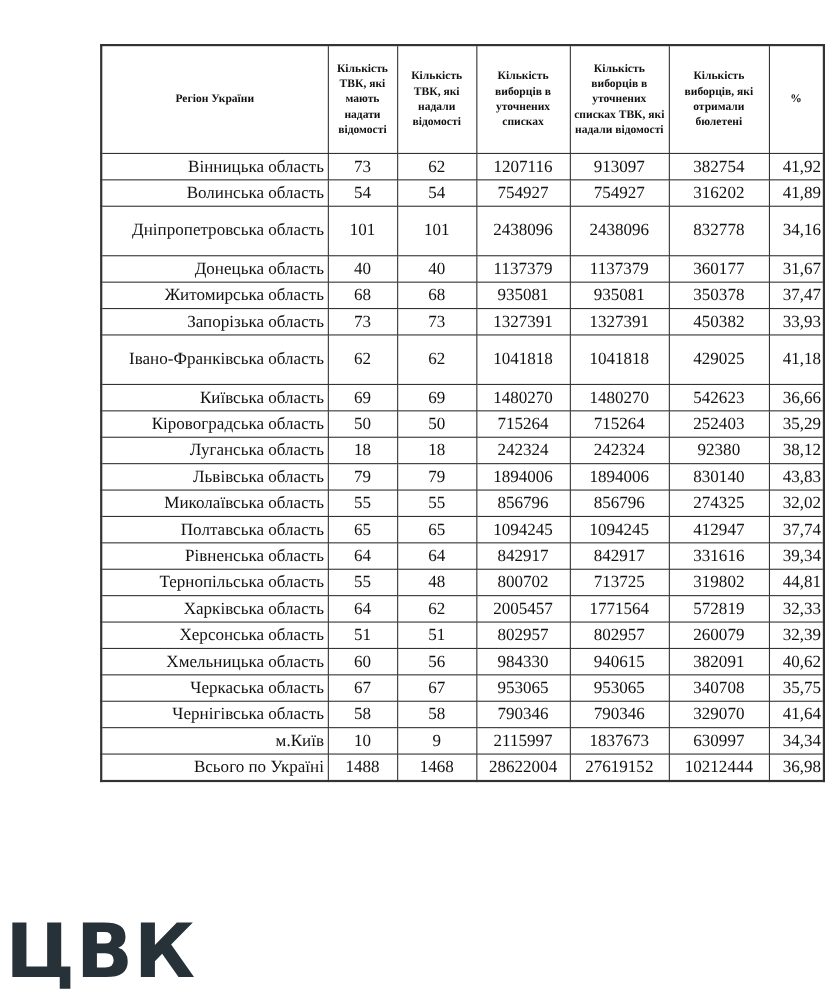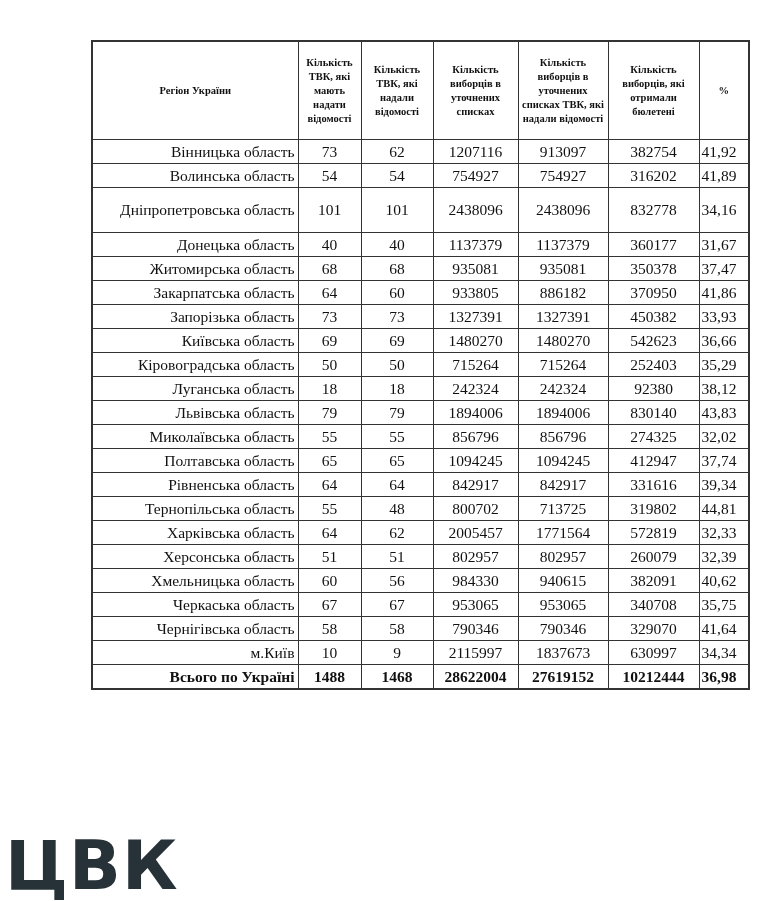--- a/index.html
+++ b/index.html
@@ -3,24 +3,24 @@
 <meta charset="utf-8">
 <style>
   html, body { margin:0; padding:0; background:#ffffff; }
   body { width:757px; height:901px; position:relative; overflow:hidden; font-family:"Liberation Serif", "DejaVu Serif", serif; color:#111; }
   .table-wrap { position:absolute; left:91px; top:40px; width:657px; }
   table { border-collapse:collapse; width:657px; table-layout:fixed; border:2px solid #333; }
   th, td { border:1px solid #333; padding:0 3px; }
   th { font-size:10.5px; font-weight:bold; line-height:14px; text-align:center; height:97px; vertical-align:middle; }
   td { font-size:15.5px; height:23px; line-height:18px; vertical-align:middle; }
   td.num { text-align:center; }
-  td.pct { text-align:left; padding-left:2px; }
+  td.pct { text-align:left; padding-left:12px; }
   td.region { text-align:right; }
   tr.tall td { height:44px; }
-  tr.total td { font-weight:bold; }
+  tr.total td { font-weight:normal; }
   .logo { position:absolute; left:5px; top:840px; font-family:"DejaVu Sans", "Liberation Sans", sans-serif; font-weight:bold; font-size:68px; color:#263238; letter-spacing:1px; line-height:52px; }
 </style>
 </head>
 <body>
 
 <div class="table-wrap">
   <table>
     <colgroup>
       <col style="width:206px">
         <col style="width:63px">
@@ -81,36 +81,36 @@
         <tr>
           <td class="region">Житомирська область</td>
           <td class="num">68</td>
           <td class="num">68</td>
           <td class="num">935081</td>
           <td class="num">935081</td>
           <td class="num">350378</td>
           <td class="pct">37,47</td>
         </tr>
         <tr>
-          <td class="region">Закарпатська область</td>
-          <td class="num">64</td>
-          <td class="num">60</td>
-          <td class="num">933805</td>
-          <td class="num">886182</td>
-          <td class="num">370950</td>
-          <td class="pct">41,86</td>
-        </tr>
-        <tr>
           <td class="region">Запорізька область</td>
           <td class="num">73</td>
           <td class="num">73</td>
           <td class="num">1327391</td>
           <td class="num">1327391</td>
           <td class="num">450382</td>
           <td class="pct">33,93</td>
+        </tr>
+        <tr class="tall">
+          <td class="region">Івано-Франківська область</td>
+          <td class="num">62</td>
+          <td class="num">62</td>
+          <td class="num">1041818</td>
+          <td class="num">1041818</td>
+          <td class="num">429025</td>
+          <td class="pct">41,18</td>
         </tr>
         <tr>
           <td class="region">Київська область</td>
           <td class="num">69</td>
           <td class="num">69</td>
           <td class="num">1480270</td>
           <td class="num">1480270</td>
           <td class="num">542623</td>
           <td class="pct">36,66</td>
         </tr>

